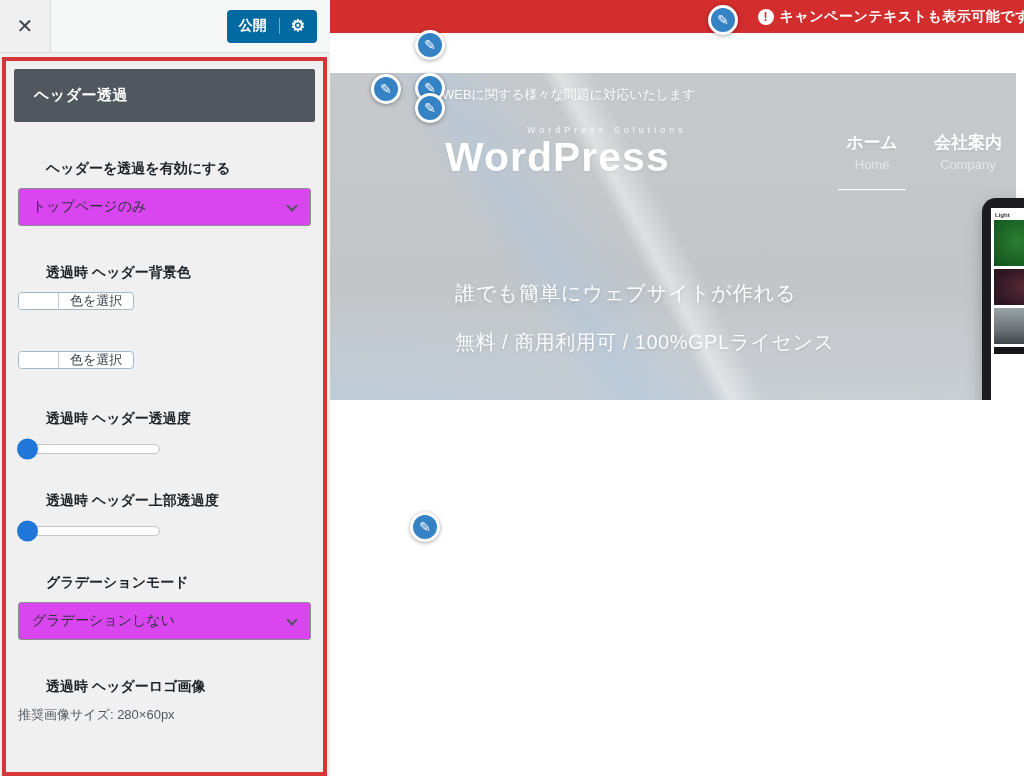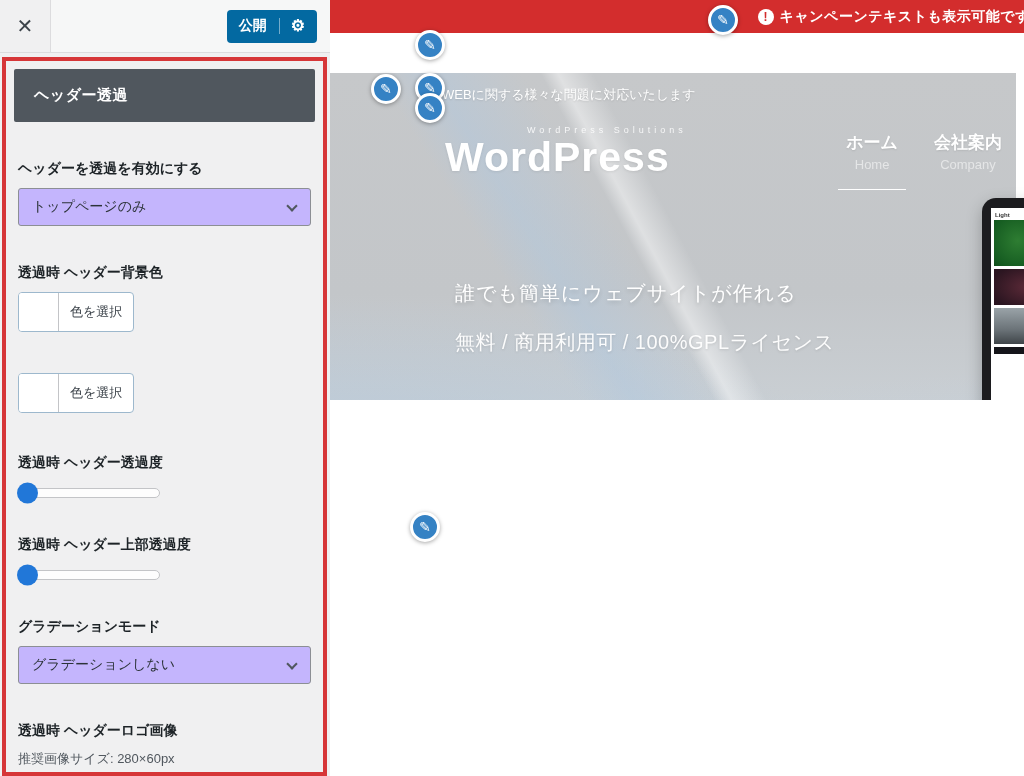--- a/index.html
+++ b/index.html
@@ -22,27 +22,27 @@
   .publish-btn .gear { margin-left:12px; padding-left:11px;
     border-left:1px solid rgba(255,255,255,.45); font-size:16px; line-height:1; }
 
   .panel { position:absolute; top:57px; left:2px; right:3px; bottom:0;
     border:4px solid #d63638; background:#f0f0f1; overflow:hidden; padding:8px 8px 0 8px; }
   .section-title { background:#50575e; color:#fff; font-size:15px; font-weight:600;
     padding:17px 20px; border-radius:2px; letter-spacing:.5px; }
   .field { margin:38px 4px 0 4px; }
   .field:first-of-type { margin-top:46px; }
   .field-label { display:block; font-size:14px; font-weight:600; color:#1d2327;
-    margin-bottom:10px; }
-  .select { position:relative; width:100%; height:38px; background:#c4b5fd;
+    margin-bottom:10px;margin-left:28px; }
+  .select { position:relative; width:100%; height:38px; background:#d946ef;
     border:1px solid #8c8f94; border-radius:3px; display:flex; align-items:center;
     padding:0 34px 0 13px; font-size:14px; color:#2c3338; cursor:pointer; }
   .select .chev { position:absolute; right:14px; top:13px; width:8px; height:8px;
     border-right:2px solid #50575e; border-bottom:2px solid #50575e; transform:rotate(45deg); }
-  .color-btn { display:inline-flex; align-items:stretch; height:40px;
+  .color-btn { display:inline-flex; align-items:stretch; height:18px;
     border:1px solid #9db8cd; border-radius:4px; background:#fff; overflow:hidden; cursor:pointer; }
   .color-swatch { width:40px; background:#fff; border-right:1px solid #c3c4c7; }
   .color-label { display:flex; align-items:center; padding:0 11px; font-size:13px; color:#3c434a; }
   .slider { position:relative; width:142px; height:10px; border:1px solid #c3c4c7;
     border-radius:6px; background:#fdfdfd; margin:16px 0 2px 0; cursor:pointer; }
   .slider .thumb { position:absolute; left:-2px; top:50%; transform:translateY(-50%);
     width:21px; height:21px; border-radius:50%; background:#2177d8; cursor:grab; }
   .field-desc { font-size:13px; color:#50575e; margin-top:6px; }
 
   

